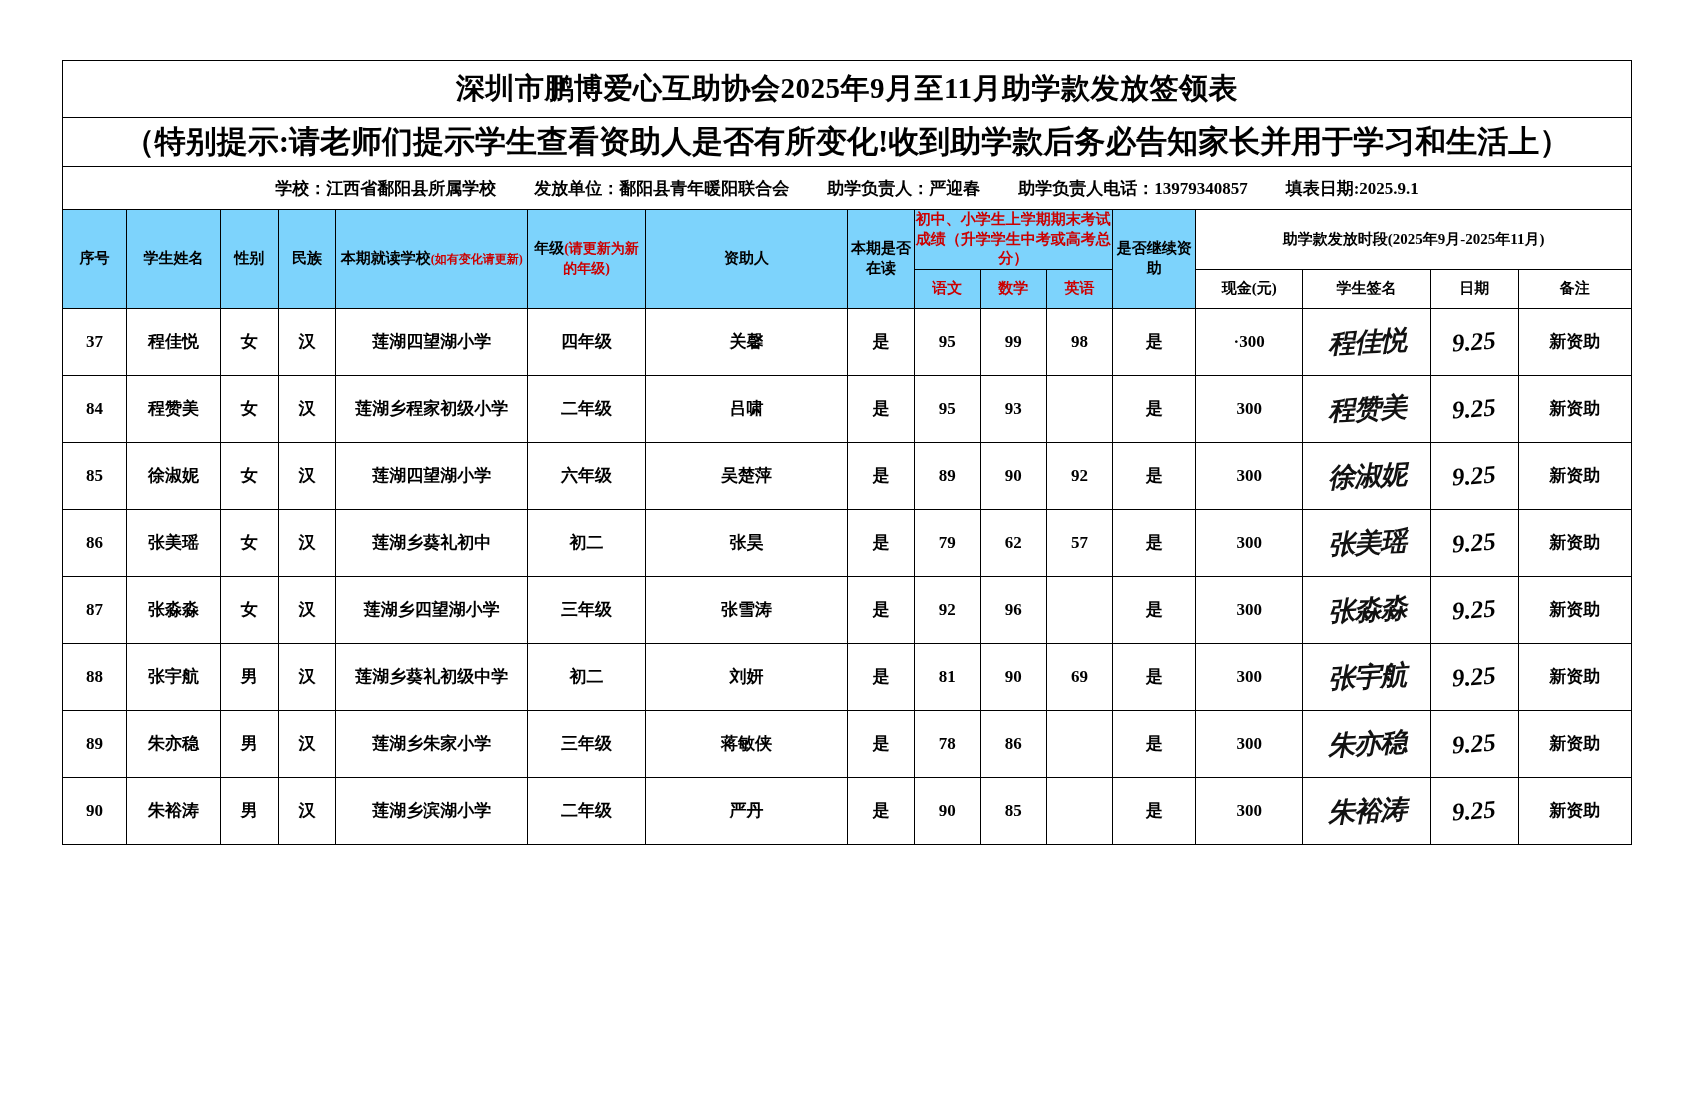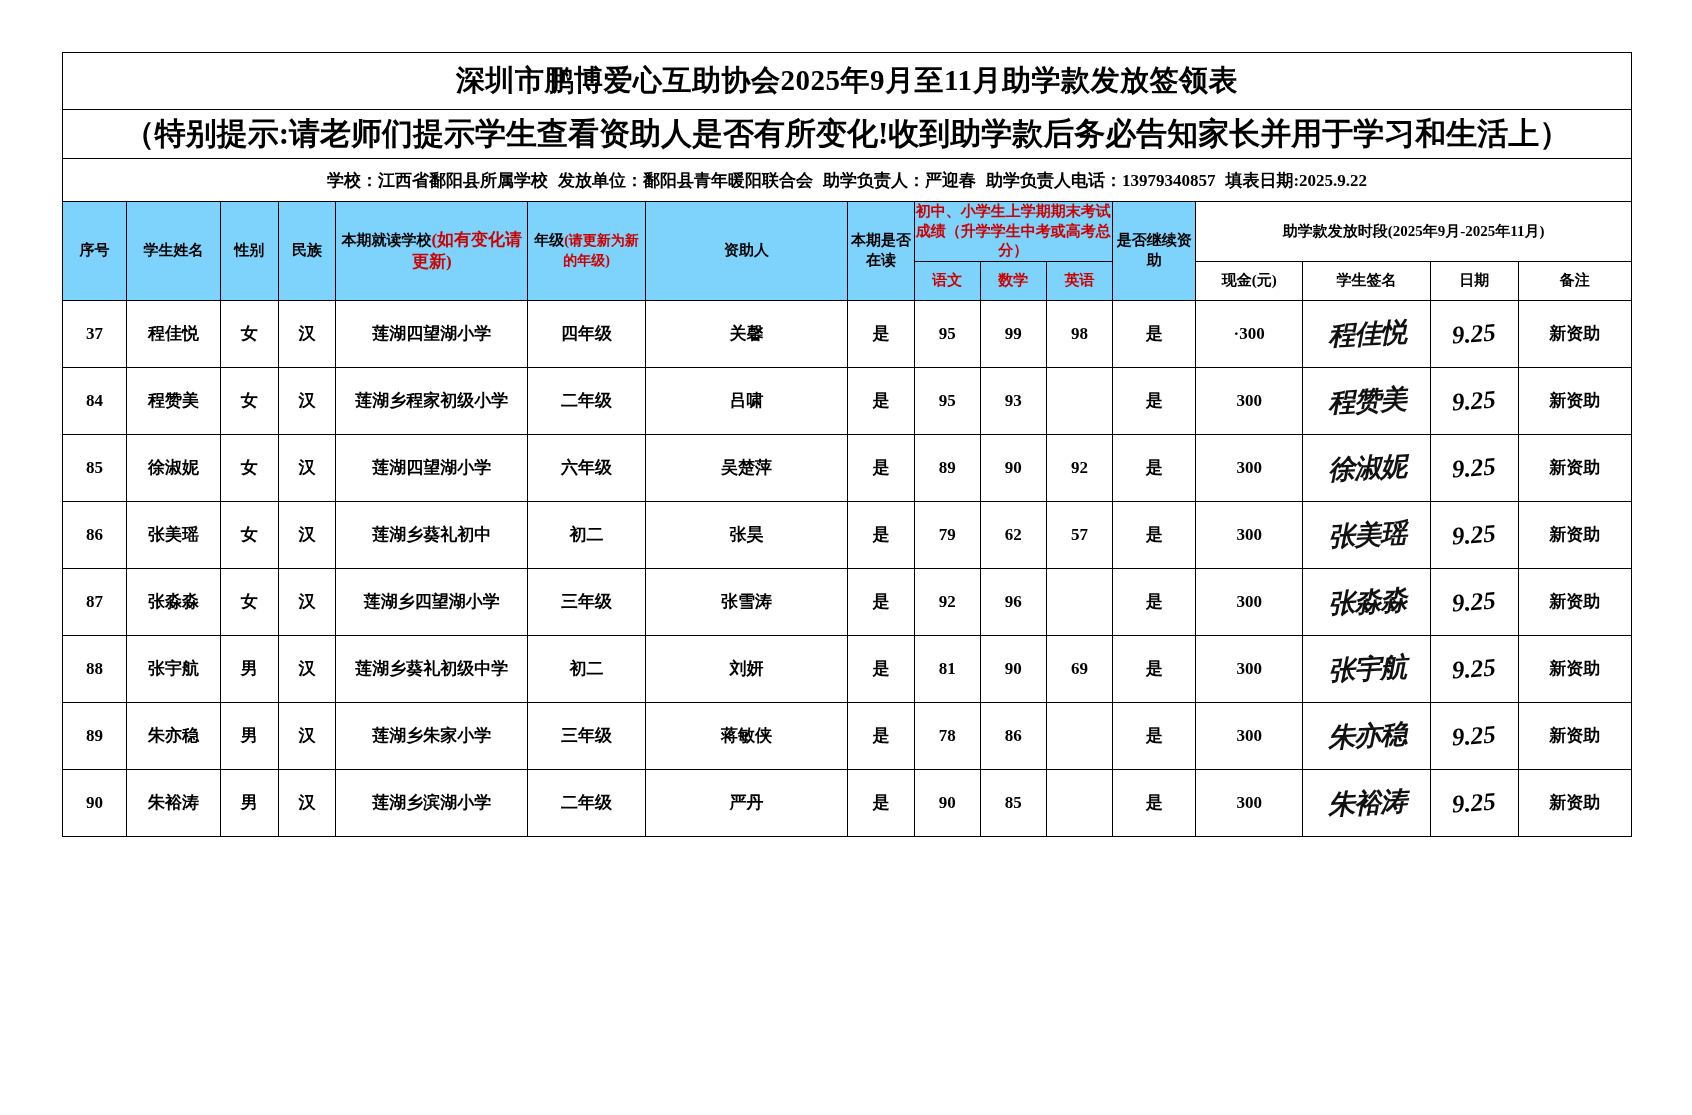--- a/index.html
+++ b/index.html
@@ -10,21 +10,21 @@
   body {
     width: 1692px;
     height: 1115px;
     font-family: "Liberation Serif", "DejaVu Serif", serif;
     color: #000;
     overflow: hidden;
   }
   .sheet {
     position: absolute;
     left: 62px;
-    top: 52px;
+    top: 60px;
     width: 1304px;
   }
   table.main {
     border-collapse: collapse;
     table-layout: fixed;
     width: 1570px;
     background: #fff;
   }
   table.main td, table.main th {
     border: 1.6px solid #000;
@@ -49,21 +49,21 @@
   }
   .info-cell {
     height: 42px;
     font-size: 17px;
     font-weight: bold;
   }
   .info-inner {
     display: flex;
     justify-content: center;
     align-items: center;
-    gap: 10px;
+    gap: 38px;
     white-space: nowrap;
   }
   .hdr {
     background: #7dd3fc;
     font-size: 15px;
     line-height: 1.25;
     font-weight: bold;
   }
   .hdr-red {
     color: #cc0000;
@@ -98,21 +98,21 @@
   }
   .sub-hdr-row td {
     height: 38px;
   }
   .grade-red {
     color: #cc0000;
     font-size: 14px;
   }
   .school-red {
     color: #cc0000;
-    font-size: 17px;
+    font-size: 12px;
   }
   .two-line {
     line-height: 1.3;
   }
 </style>
 </head>
 <body>
 
 <div class="sheet">
   <table class="main">
@@ -151,21 +151,21 @@
           <span>
             <span>发放单位：</span><span>鄱阳县青年暖阳联合会</span>
           </span>
           <span>
             <span>助学负责人：</span><span>严迎春</span>
           </span>
           <span>
             <span>助学负责人电话：</span><span>13979340857</span>
           </span>
           <span>
-            <span>填表日期:</span><span>2025.9.22</span>
+            <span>填表日期:</span><span>2025.9.1</span>
           </span>
         </div>
       </td>
     </tr>
 
     <tr>
       <td class="hdr" rowspan="2">序号</td>
       <td class="hdr" rowspan="2">学生姓名</td>
       <td class="hdr" rowspan="2">性别</td>
       <td class="hdr" rowspan="2">民族</td>

